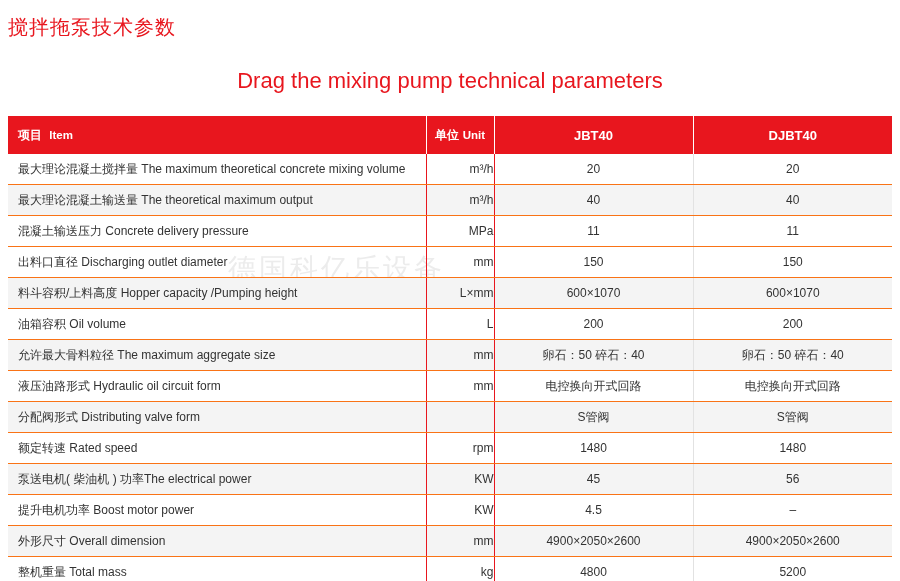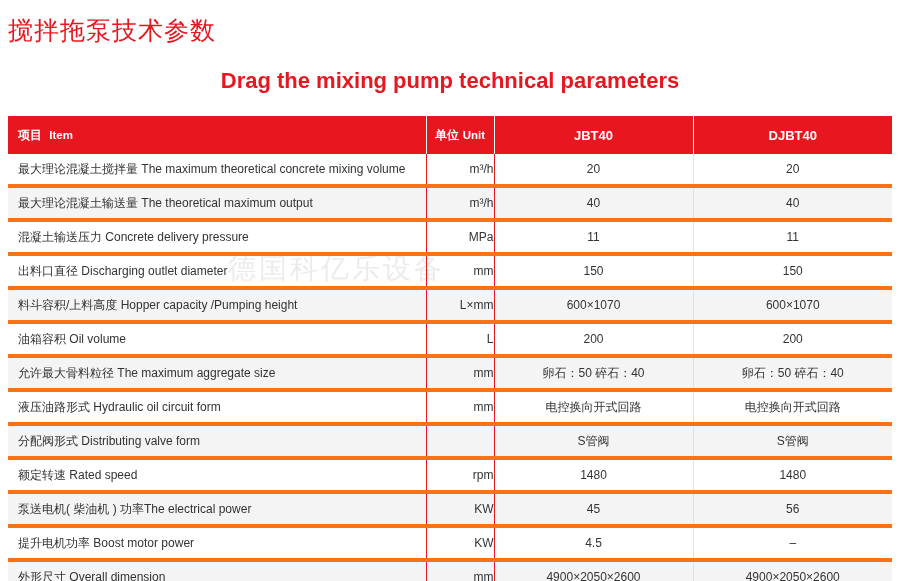--- a/index.html
+++ b/index.html
@@ -12,35 +12,35 @@
     background: #ffffff;
     font-family: "Liberation Sans", sans-serif;
     position: relative;
     overflow: hidden;
   }
 
   #page-title-cn {
     position: absolute;
     left: 8px;
     top: 14px;
-    font-size: 25px;
+    font-size: 20px;
     color: #e8161e;
     letter-spacing: 1px;
     font-weight: normal;
   }
 
   #page-title-en {
     position: absolute;
     left: 0;
     top: 68px;
     width: 900px;
     text-align: center;
     font-size: 22px;
     color: #e8161e;
-    font-weight: bold;
+    font-weight: normal;
     letter-spacing: 0px;
   }
 
   .watermark {
     position: absolute;
     left: 228px;
     top: 250px;
     font-size: 28px;
     color: #ececec;
     letter-spacing: 3px;
@@ -79,21 +79,21 @@
   table.spec thead th.h-unit,
   table.spec thead th.h-val {
     text-align: center;
   }
   table.spec thead th:last-child { border-right: none; }
 
   table.spec tbody td {
     height: 30px;
     font-size: 12px;
     color: #333333;
-    border-bottom: 4px solid #f97316;
+    border-bottom: 1px solid #f97316;
     padding: 0;
     background: transparent;
   }
   table.spec tbody tr.alt td {
     background: #f4f4f4;
   }
   table.spec tbody td.t-item {
     text-align: left;
     padding-left: 10px;
     border-right: 1px solid #e8161e;

